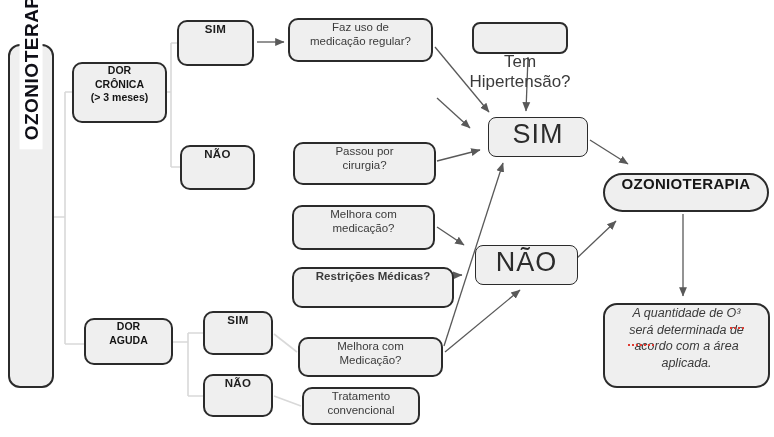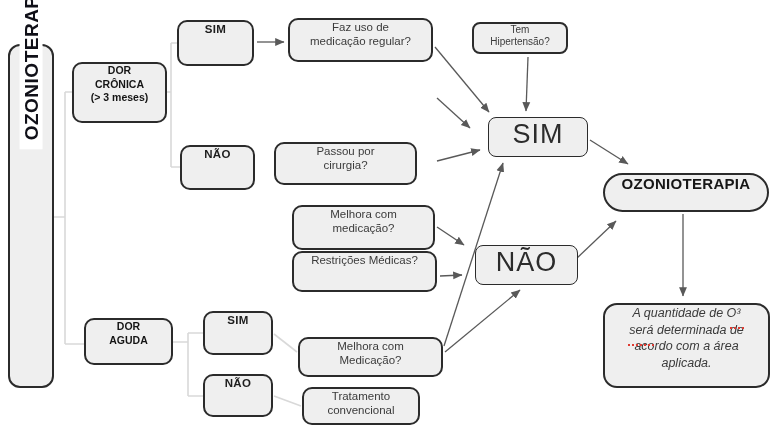--- a/index.html
+++ b/index.html
@@ -84,36 +84,36 @@
   <div class="node thick" style="left:180px;top:145px;width:75px;height:45px;">
     <span class="label yn">NÃO</span>
   </div>
 
   <div class="node" style="left:288px;top:18px;width:145px;height:44px;">
     <span class="label q">Faz uso de
 medicação regular?</span>
   </div>
 
   <div class="node" style="left:472px;top:22px;width:96px;height:32px;border-radius:8px;">
-    <span class="label q" style="font-size:10px;line-height:1.18;">Tem
+    <span class="label q" style="font-size:17px;line-height:1.18;margin-top:28px;">Tem
 Hipertensão?</span>
   </div>
 
 
-  <div class="node" style="left:274px;top:142px;width:143px;height:43px;">
+  <div class="node" style="left:293px;top:142px;width:143px;height:43px;">
     <span class="label q">Passou por
 cirurgia?</span>
   </div>
 
   <div class="node" style="left:292px;top:205px;width:143px;height:45px;">
     <span class="label q">Melhora com
 medicação?</span>
   </div>
 
-  <div class="node" style="left:292px;top:251px;width:145px;height:41px;">
+  <div class="node" style="left:292px;top:267px;width:162px;height:41px;font-weight:bold;">
     <span class="label q">Restrições Médicas?</span>
   </div>
 
   <div class="node big" style="left:488px;top:117px;width:100px;height:40px;">
     <span class="label">SIM</span>
   </div>
 
   <div class="node big" style="left:475px;top:245px;width:103px;height:40px;">
     <span class="label">NÃO</span>
   </div>

